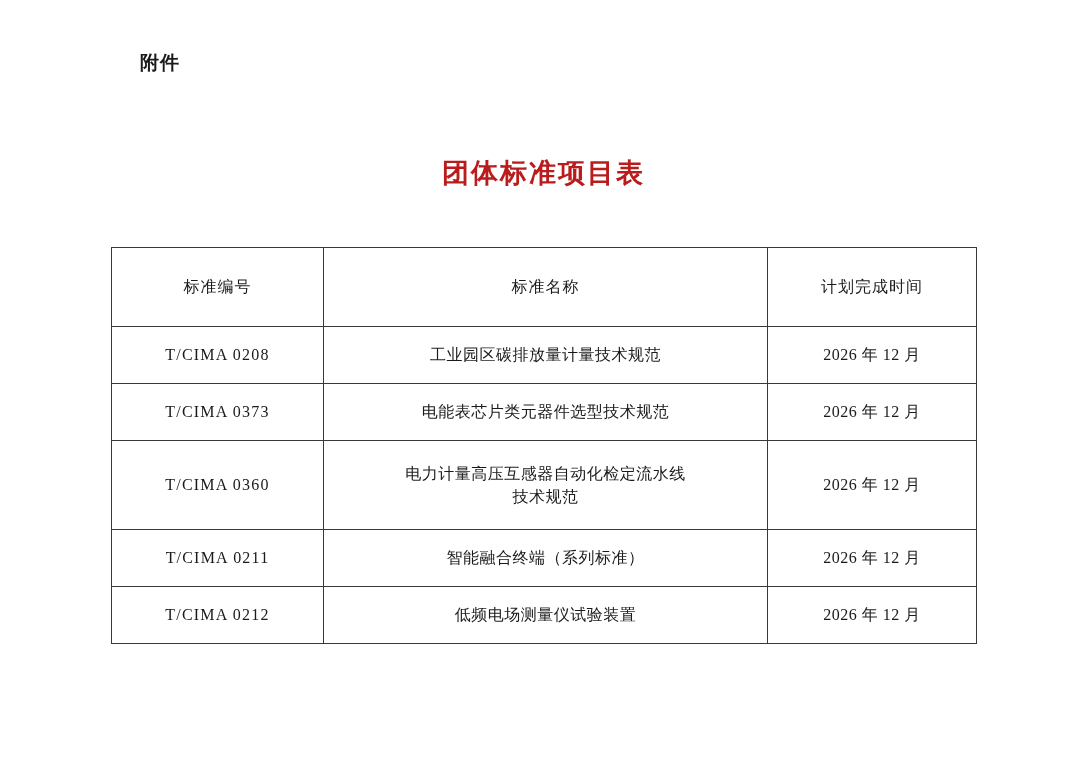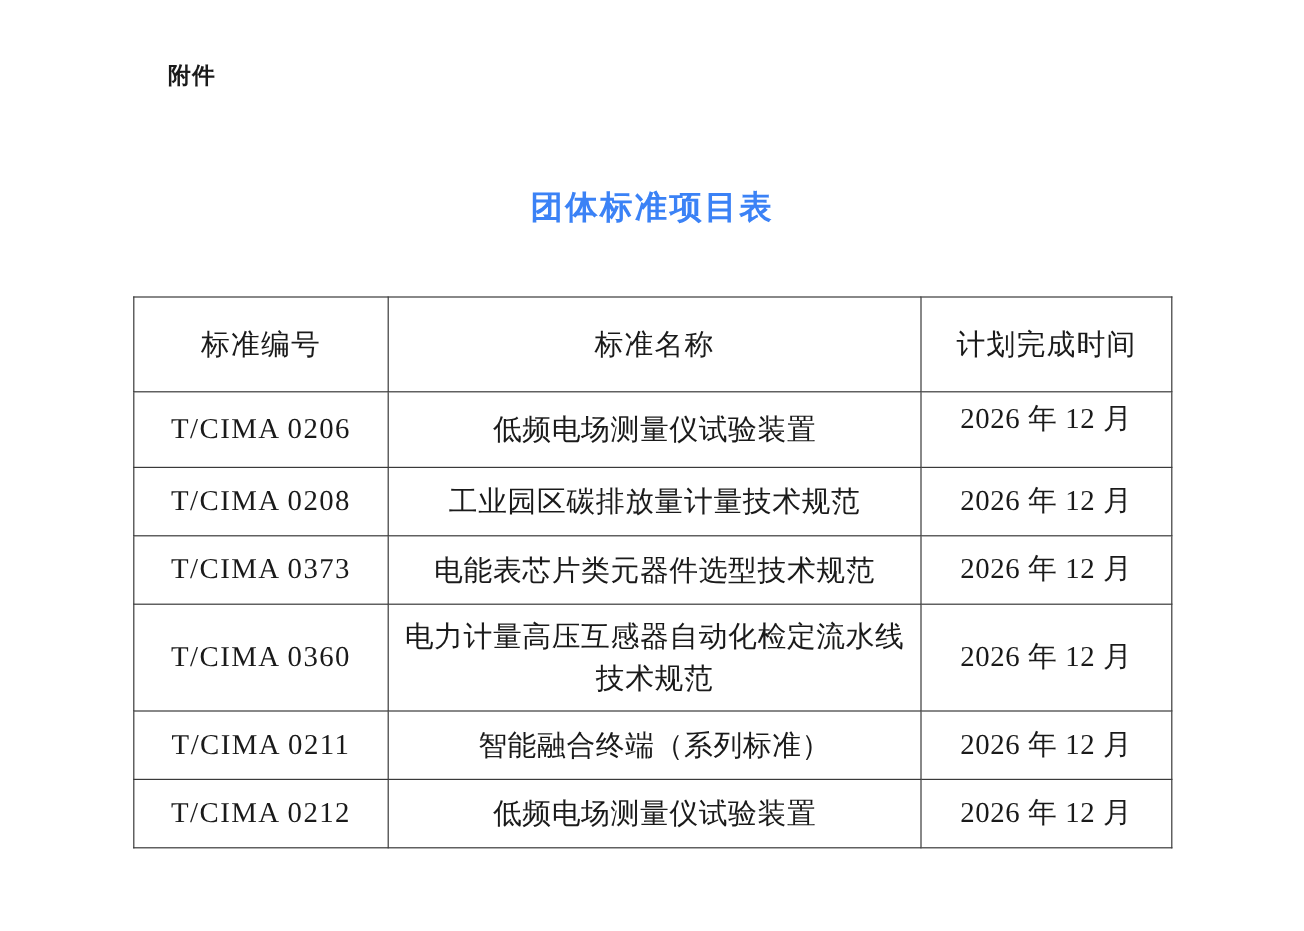--- a/index.html
+++ b/index.html
@@ -33,41 +33,41 @@
   .doc-title {
     position: absolute;
     left: 0;
     right: 0;
     top: 155px;
     text-align: center;
     font-size: 27px;
     font-weight: bold;
     letter-spacing: 2px;
     font-family: "DejaVu Sans", "Liberation Sans", sans-serif;
-    color: #3b82f6;
+    color: #b91c1c;
   }
   .table-wrap {
     position: absolute;
     left: 111px;
     top: 247px;
     width: 865px;
   }
   table.std-table {
     border-collapse: collapse;
     width: 100%;
     table-layout: fixed;
   }
   table.std-table td,
   table.std-table th {
     border: 1px solid #3a3a3a;
     padding: 0;
     vertical-align: middle;
     text-align: center;
     font-weight: normal;
-    font-size: 24px;
+    font-size: 16px;
     line-height: 1.45;
   }
   col.c-code { width: 212px; }
   col.c-name { width: 444px; }
   col.c-date { width: 209px; }
 
   thead td {
     height: 78px;
     font-weight: bold;
     font-size: 21px;
@@ -122,25 +122,20 @@
       </colgroup>
       <thead>
         <tr>
           <td>标准编号</td>
           <td>标准名称</td>
           <td>计划完成时间</td>
         </tr>
       </thead>
       <tbody>
         <tr>
-          <td class="code-cell">T/CIMA 0206</td>
-          <td class="name-cell">低频电场测量仪试验装置</td>
-          <td class="date-cell top-align">2026 年 12 月</td>
-        </tr>
-        <tr>
           <td class="code-cell">T/CIMA 0208</td>
           <td class="name-cell">工业园区碳排放量计量技术规范</td>
           <td class="date-cell">2026 年 12 月</td>
         </tr>
         <tr>
           <td class="code-cell">T/CIMA 0373</td>
           <td class="name-cell">电能表芯片类元器件选型技术规范</td>
           <td class="date-cell">2026 年 12 月</td>
         </tr>
         <tr class="tall">

